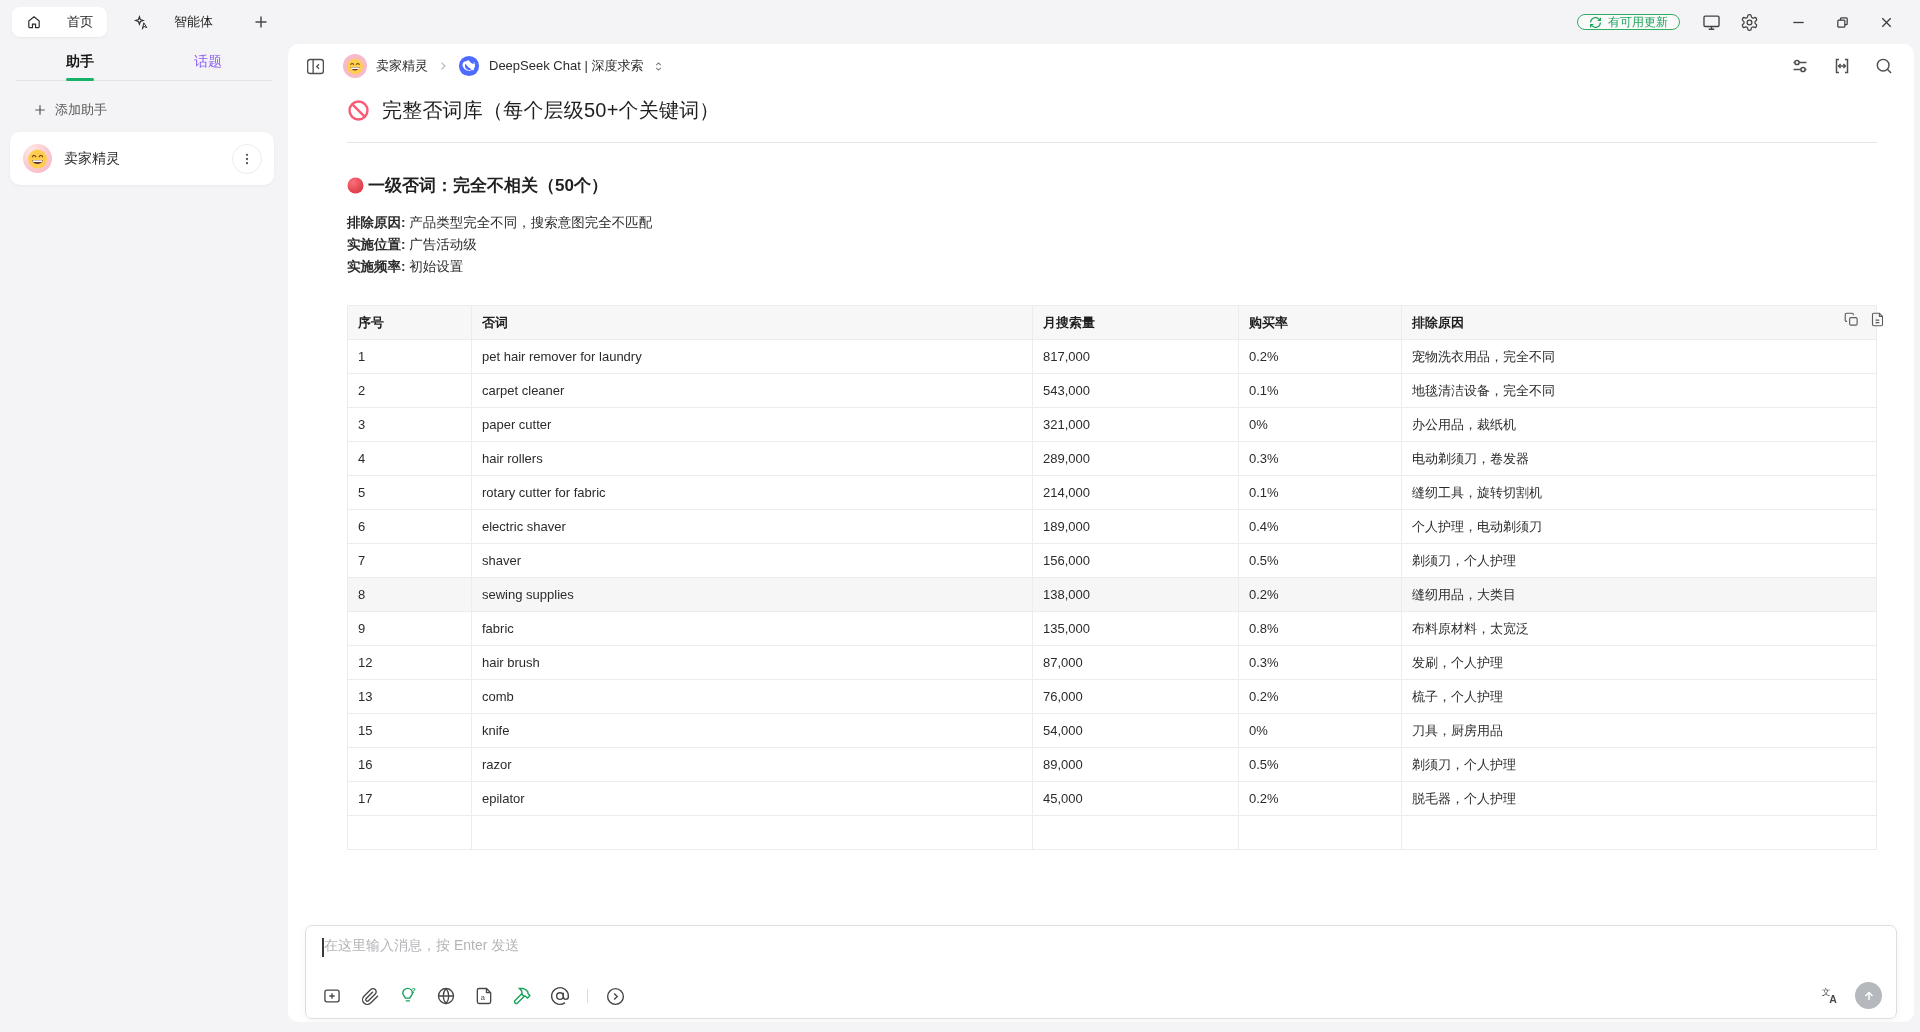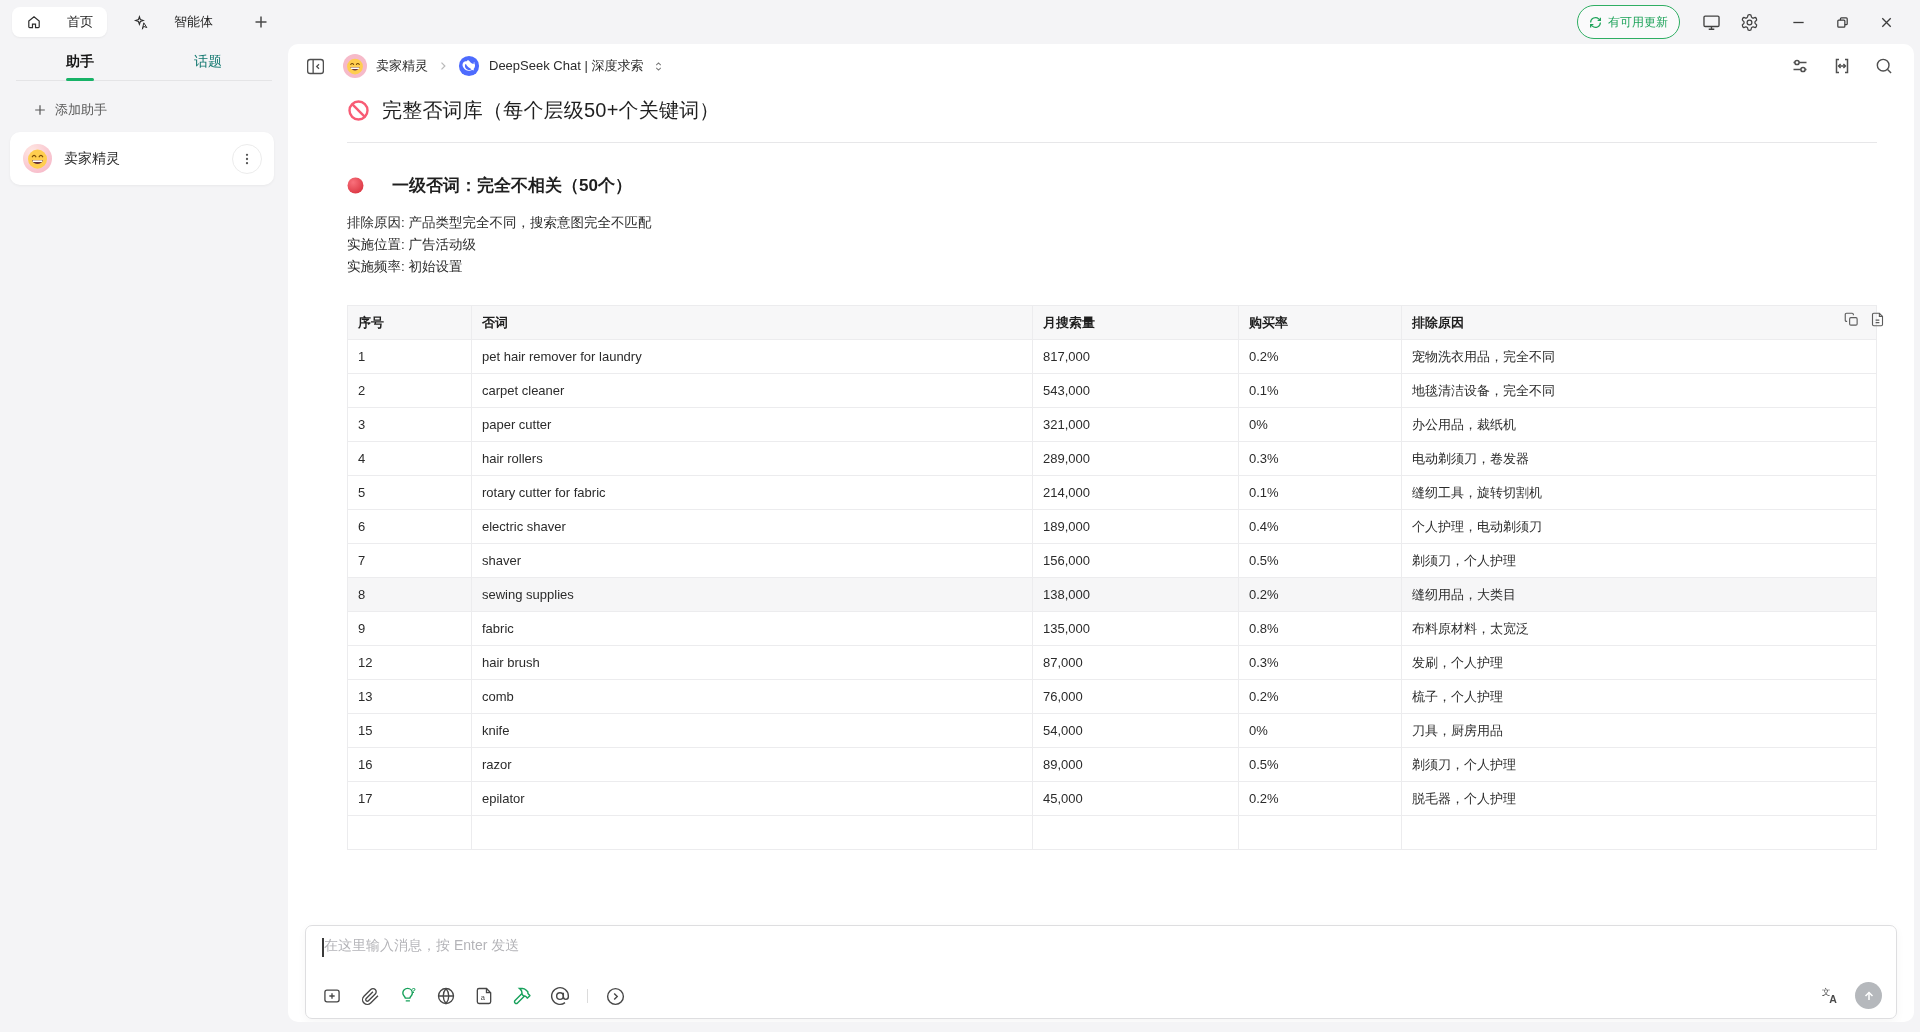--- a/index.html
+++ b/index.html
@@ -7,50 +7,50 @@
   body{font-family:"Liberation Sans","DejaVu Sans",sans-serif;background:#f4f4f6;color:#1f1f1f;position:relative}
   svg{display:block}
   .icon{display:inline-flex;align-items:center;justify-content:center;flex:none}
 
   
   .topbar{position:absolute;left:0;top:0;width:1920px;height:44px;display:flex;align-items:center}
   .tab-pill{display:flex;align-items:center;gap:25px;height:30px;padding:0 14px;border-radius:8px;margin-left:12px;font-size:13px;cursor:default}
   .tab-pill.active{background:#fff;box-shadow:0 1px 2px rgba(0,0,0,.05)}
   .tab-plus{margin-left:26px;color:#4a4a4a}
   .topbar-right{margin-left:auto;display:flex;align-items:center;padding-right:12px}
-  .update-badge{display:flex;align-items:center;gap:6px;height:34px;padding:0 11px;border:1px solid #2fae63;border-radius:999px;color:#1ea35a;font-size:12px;background:rgba(255,255,255,.55)}
+  .update-badge{display:flex;align-items:center;gap:6px;height:16px;padding:0 11px;border:1px solid #2fae63;border-radius:999px;color:#1ea35a;font-size:12px;background:rgba(255,255,255,.55)}
   .sys-icon{width:38px;height:30px;display:flex;align-items:center;justify-content:center;color:#414141}
   .win-ctl{width:44px;height:30px;display:flex;align-items:center;justify-content:center;color:#3c3c3c}
 
   
   .sidebar{position:absolute;left:0;top:44px;width:288px;bottom:0}
   .side-tabs{display:flex;height:37px;margin:0 16px;border-bottom:1px solid #e4e4e6}
-  .side-tab{flex:1;display:flex;align-items:center;justify-content:center;font-size:14px;color:#0f766e;position:relative}
+  .side-tab{flex:1;display:flex;align-items:center;justify-content:center;font-size:14px;color:#8b5cf6;position:relative}
   .side-tab.active{color:#161616;font-weight:bold}
   .side-tab.active .underline{position:absolute;bottom:-1px;left:50%;transform:translateX(-50%);width:28px;height:3.5px;border-radius:3px;background:#17b267}
   .side-add{display:flex;align-items:center;gap:8px;margin:20px 16px 0 33px;color:#595959;font-size:13px}
   .assist-card{display:flex;align-items:center;margin:13px 14px 0 10px;height:53px;background:#fff;border-radius:10px;box-shadow:0 1px 3px rgba(0,0,0,.05);padding:0 12px 0 13px}
   .assist-name{font-size:14px;margin-left:12px;color:#2a2a2a}
   .more-btn{margin-left:auto;width:30px;height:30px;border:1px solid #ececec;border-radius:50%;background:#fff;display:flex;align-items:center;justify-content:center;color:#555}
 
   
   .panel{position:absolute;left:288px;top:44px;width:1626px;height:978px;background:#fff;border-radius:10px;overflow:hidden}
   .panel-header{position:absolute;left:0;top:0;right:0;height:44px;display:flex;align-items:center;padding:0 20px 0 17px}
   .ph-btn{color:#4f4f4f;display:flex;align-items:center;justify-content:center}
   .crumb{display:flex;align-items:center;gap:9px;margin-left:17px;font-size:13px;color:#2c2c2c}
   .crumb .sep{color:#b9b9b9}
   .ph-right{margin-left:auto;display:flex;align-items:center;gap:22px;color:#4f4f4f}
 
   
   .content{position:absolute;left:0;top:44px;right:0;bottom:0;padding:9px 37px 0 59px;overflow:hidden}
   .doc-title{display:flex;align-items:center;gap:12px;font-size:20px;font-weight:normal;letter-spacing:.2px}
   .doc-hr{border:none;border-top:1px solid #e7e7e9;margin-top:18px}
-  .sec-head{display:flex;align-items:center;gap:28px;font-size:17px;font-weight:bold;margin-top:31px}
+  .sec-head{display:flex;align-items:center;gap:4px;font-size:17px;font-weight:bold;margin-top:31px}
   .meta{margin-top:15px;font-size:13.5px;line-height:22px;color:#2b2b2b}
-  .meta b{font-weight:normal}
+  .meta b{font-weight:bold}
   .tbl-wrap{position:relative;margin-top:27px}
   table{border-collapse:collapse;table-layout:fixed;width:1530px;font-size:13px}
   th,td{border:1px solid #ececee;height:34px;padding:0 10px;text-align:left;font-weight:normal;color:#2b2b2b;overflow:hidden;white-space:nowrap}
   thead th{background:#f7f7f8;font-weight:bold;color:#1f1f1f}
   tr.hl td{background:#f6f6f7}
   .tbl-tools{position:absolute;top:7px;right:-8px;display:flex;gap:11px;color:#5c5c5c}
 
   
   .composer{position:absolute;left:17px;right:17px;top:881px;height:94px;background:#fff;border:1px solid #dedee0;border-radius:7px;box-shadow:0 3px 10px rgba(0,0,0,.04);z-index:5}
   .composer textarea{position:absolute;left:18px;top:11px;right:120px;height:38px;border:none;outline:none;resize:none;background:transparent;font:14px "Liberation Sans","DejaVu Sans",sans-serif;color:#333}

